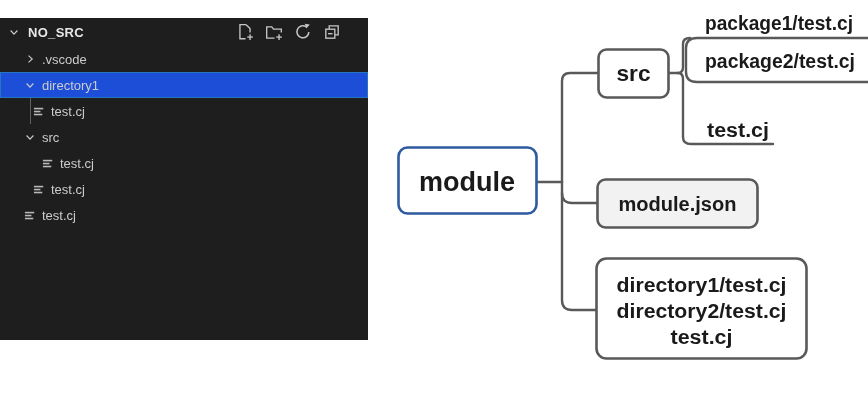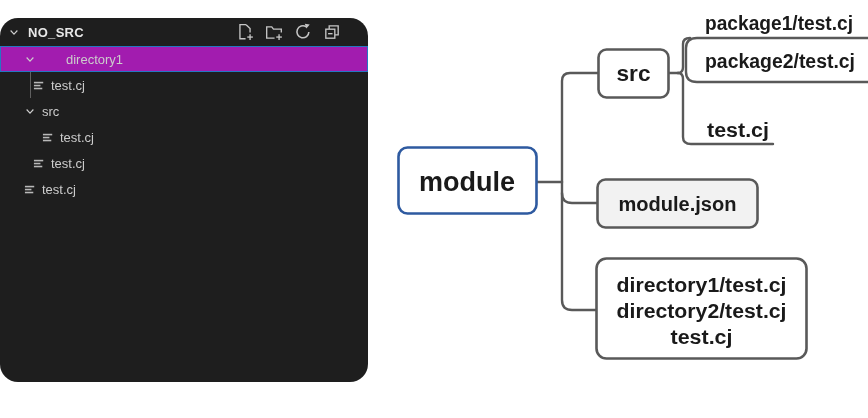--- a/index.html
+++ b/index.html
@@ -3,42 +3,42 @@
 <meta charset="utf-8">
 <style>
   html,body{margin:0;padding:0;}
   body{
     width:868px;height:418px;position:relative;background:#ffffff;
     font-family:"Liberation Sans",sans-serif;overflow:hidden;
   }
 
   
   .explorer{
-    position:absolute;left:0;top:18px;width:368px;height:364px;
-    background:#1e1e1e;color:#cccccc;font-size:13px;border-radius:18px;
+    position:absolute;left:0;top:18px;width:368px;height:322px;
+    background:#1e1e1e;color:#cccccc;font-size:13px;
   }
   .exp-header{
     height:28px;display:flex;align-items:center;padding-left:6px;padding-right:26px;
   }
   .exp-title{font-weight:bold;color:#e8e8e8;letter-spacing:.3px;margin-left:2px;}
   .exp-actions{margin-left:auto;display:flex;gap:9px;}
   .act{
     background:transparent;border:none;padding:1px;margin:0;cursor:pointer;
     width:20px;height:20px;display:flex;align-items:center;justify-content:center;
   }
   .act svg{display:block;}
   .tree{position:relative;}
   .row{
     height:26px;display:flex;align-items:center;position:relative;
     box-sizing:border-box;cursor:pointer;white-space:nowrap;
   }
   .row.lv1{padding-left:22px;}
   .row.lv2{padding-left:31px;}
   .row.lv3{padding-left:40px;}
-  .row.selected{background:#a21caf;box-shadow:inset 0 0 0 1px #2576c2;gap:24px;}
+  .row.selected{background:#1d4ed8;box-shadow:inset 0 0 0 1px #2576c2;}
   .twisty,.ficon{
     width:16px;height:16px;flex:none;display:flex;align-items:center;justify-content:center;
     margin-right:4px;
   }
   .twisty svg{transition:none;}
   .twisty.down svg{transform:rotate(90deg);}
   .guide{position:absolute;left:30px;top:0;bottom:0;width:1px;background:#606060;}
   .lbl{overflow:hidden;text-overflow:ellipsis;}
 
   
@@ -85,20 +85,30 @@
         <svg width="18" height="18" viewBox="0 0 16 16" stroke="#c5c5c5" stroke-width="1.2" fill="none">
           <path d="M5.5 5.5 V2.5 H13.5 V10.5 H10.5"></path>
           <rect x="2.5" y="5.5" width="8" height="8" fill="#1e1e1e"></rect>
           <path d="M4.5 9.5 H8.5"></path>
         </svg>
       </button>
     </div>
   </div>
 
   <div class="tree">
+      <div class="row lv1">
+
+    <span class="twisty">
+      <svg width="12" height="12" viewBox="0 0 16 16">
+            <path d="M6 3.5 L11 8 L6 12.5" stroke="#cccccc" stroke-width="1.5" fill="none"></path>
+          </svg>
+    </span>
+
+    <span class="lbl">.vscode</span>
+  </div>
       <div class="row lv1 selected">
 
     <span class="twisty down">
       <svg width="12" height="12" viewBox="0 0 16 16">
             <path d="M6 3.5 L11 8 L6 12.5" stroke="#cccccc" stroke-width="1.5" fill="none"></path>
           </svg>
     </span>
 
     <span class="lbl">directory1</span>
   </div>

